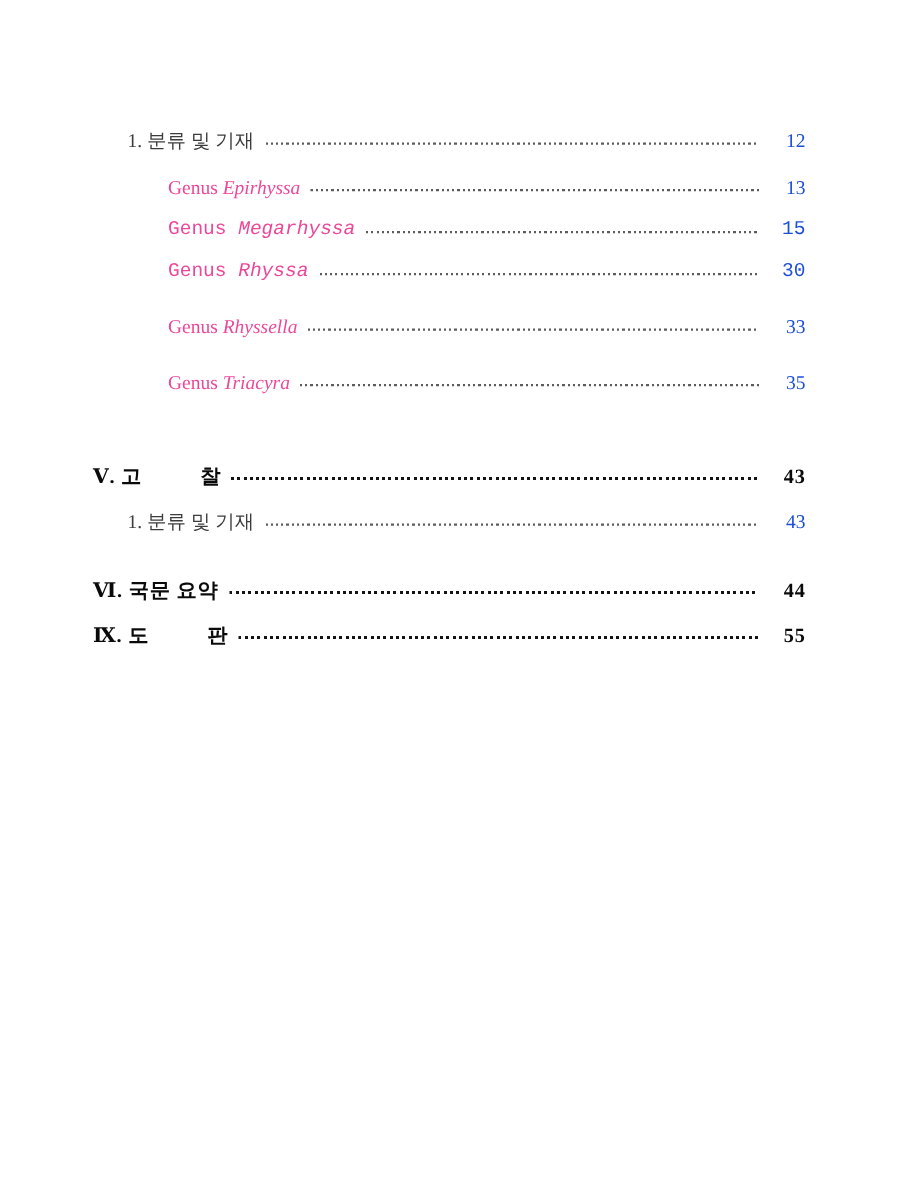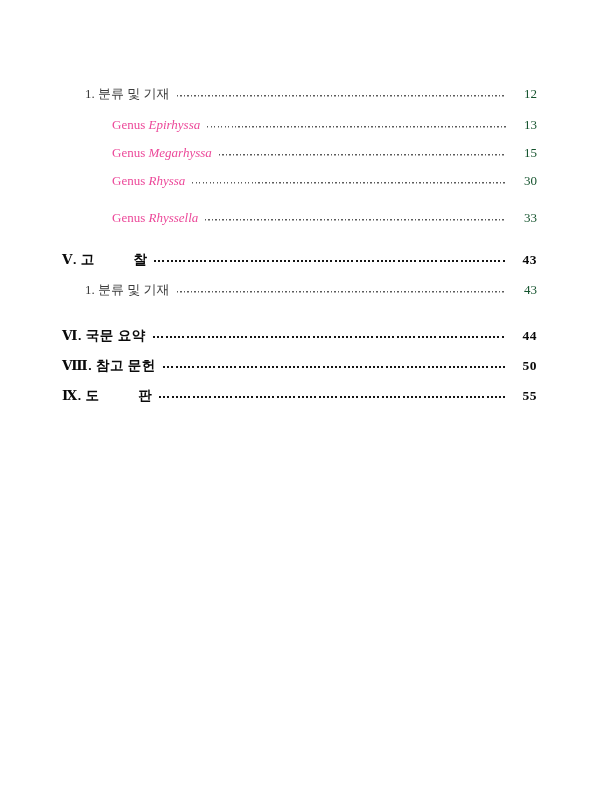--- a/index.html
+++ b/index.html
@@ -32,42 +32,42 @@
     margin: 0 5px 0 7px;
     background-image: repeating-linear-gradient(to right, #5c5c5c 0 1.4px, transparent 1.4px 3.5px);
     background-size: 100% 1.5px;
     background-repeat: no-repeat;
     background-position: 0 64%;
   }
   .row .page-num {
     flex: none;
     width: 26px;
     text-align: right;
-    color: #14532d;
+    color: #1d4ed8;
   }
   
   .row.roman { padding-left: 0; font-size: 13.5px; }
   .row.num   { padding-left: 23px; }
   .row.genus { padding-left: 50px; }
   
   .row.bold { font-weight: bold; color: #0a0a0a; letter-spacing: 0.5px; }
   .row.bold .page-num { color: #0a0a0a; font-size: 13.5px; }
   .row.bold .leader {
     background-image: repeating-linear-gradient(to right, #141414 0 2px, transparent 2px 4.2px);
     background-size: 100% 2px;
     background-position: 0 60%;
   }
   
   .mt10 { margin-top: 20px; }
-  .mt11 { margin-top: 11px; }
+  .mt11 { margin-top: 11px; font-family: Liberation Mono, monospace; }
   .mt13 { margin-top: 13px; }
   .mt14 { margin-top: 14px; }
   .mt26 { margin-top: 26px; }
   .mt29 { margin-top: 29px; justify-content: flex-end; }
-  .mt46 { margin-top: 25px; }
+  .mt46 { margin-top: 46px; }
 </style>
 </head>
 <body>
 
 <div class="doc-page">
   <div class="toc-list">
       <div class="row num">
     <span class="label">1. 분류 및 기재</span>
     
     <span class="leader"></span>
@@ -90,44 +90,44 @@
     <span class="genus-wrap"><span class="gprefix">Genus </span><span class="gname">Rhyssa</span></span>
     <span class="leader"></span>
     <span class="page-num">30</span>
   </div>
       <div class="row genus mt10">
     
     <span class="genus-wrap"><span class="gprefix">Genus </span><span class="gname">Rhyssella</span></span>
     <span class="leader"></span>
     <span class="page-num">33</span>
   </div>
+      <div class="row genus mt10">
+    
+    <span class="genus-wrap"><span class="gprefix">Genus </span><span class="gname">Triacyra</span></span>
+    <span class="leader"></span>
+    <span class="page-num">35</span>
+  </div>
       <div class="row roman bold mt46">
     <span class="label">Ⅴ. 고          찰</span>
     
     <span class="leader"></span>
     <span class="page-num">43</span>
   </div>
       <div class="row num mt13">
     <span class="label">1. 분류 및 기재</span>
     
     <span class="leader"></span>
     <span class="page-num">43</span>
   </div>
       <div class="row roman bold mt29">
     <span class="label">Ⅵ. 국문 요약</span>
     
     <span class="leader"></span>
     <span class="page-num">44</span>
   </div>
       <div class="row roman bold mt13">
-    <span class="label">Ⅷ. 참고 문헌</span>
-    
-    <span class="leader"></span>
-    <span class="page-num">50</span>
-  </div>
-      <div class="row roman bold mt13">
     <span class="label">Ⅸ. 도          판</span>
     
     <span class="leader"></span>
     <span class="page-num">55</span>
   </div>
     </div>
 </div>
 
 </body></html>

